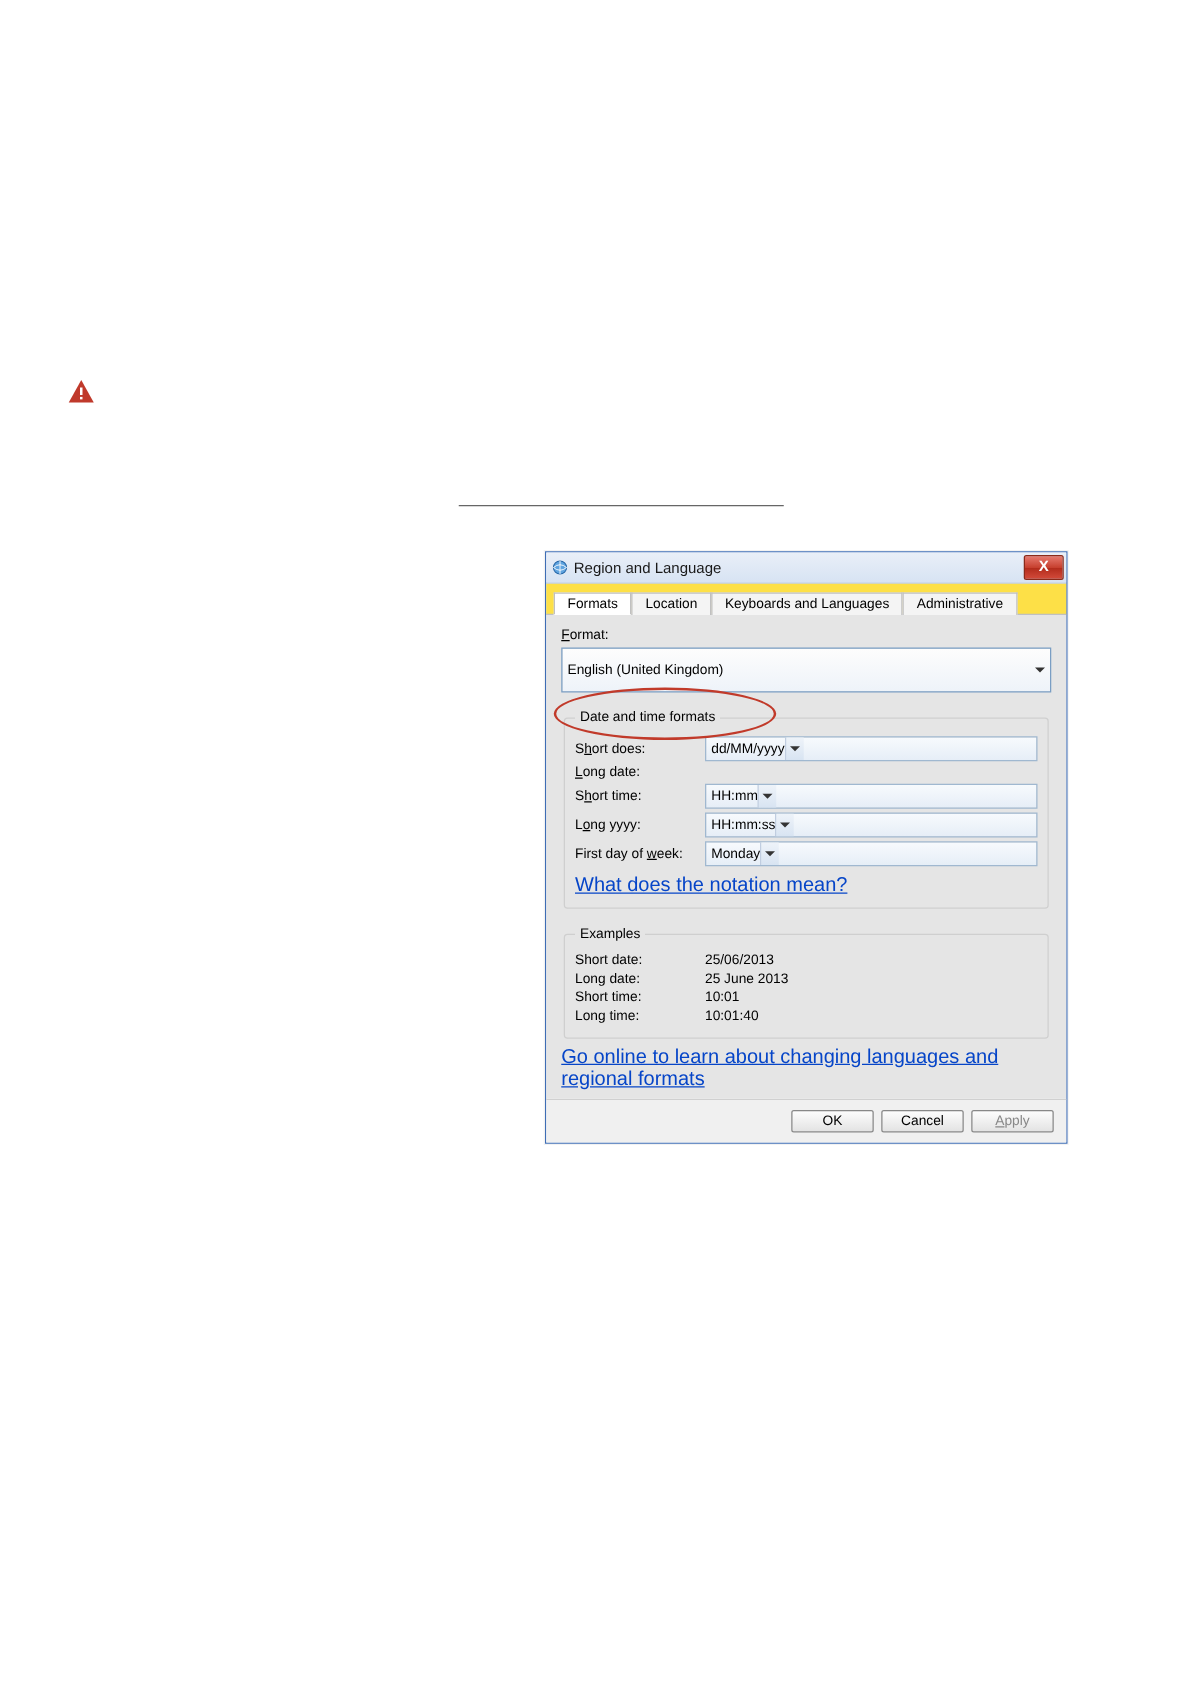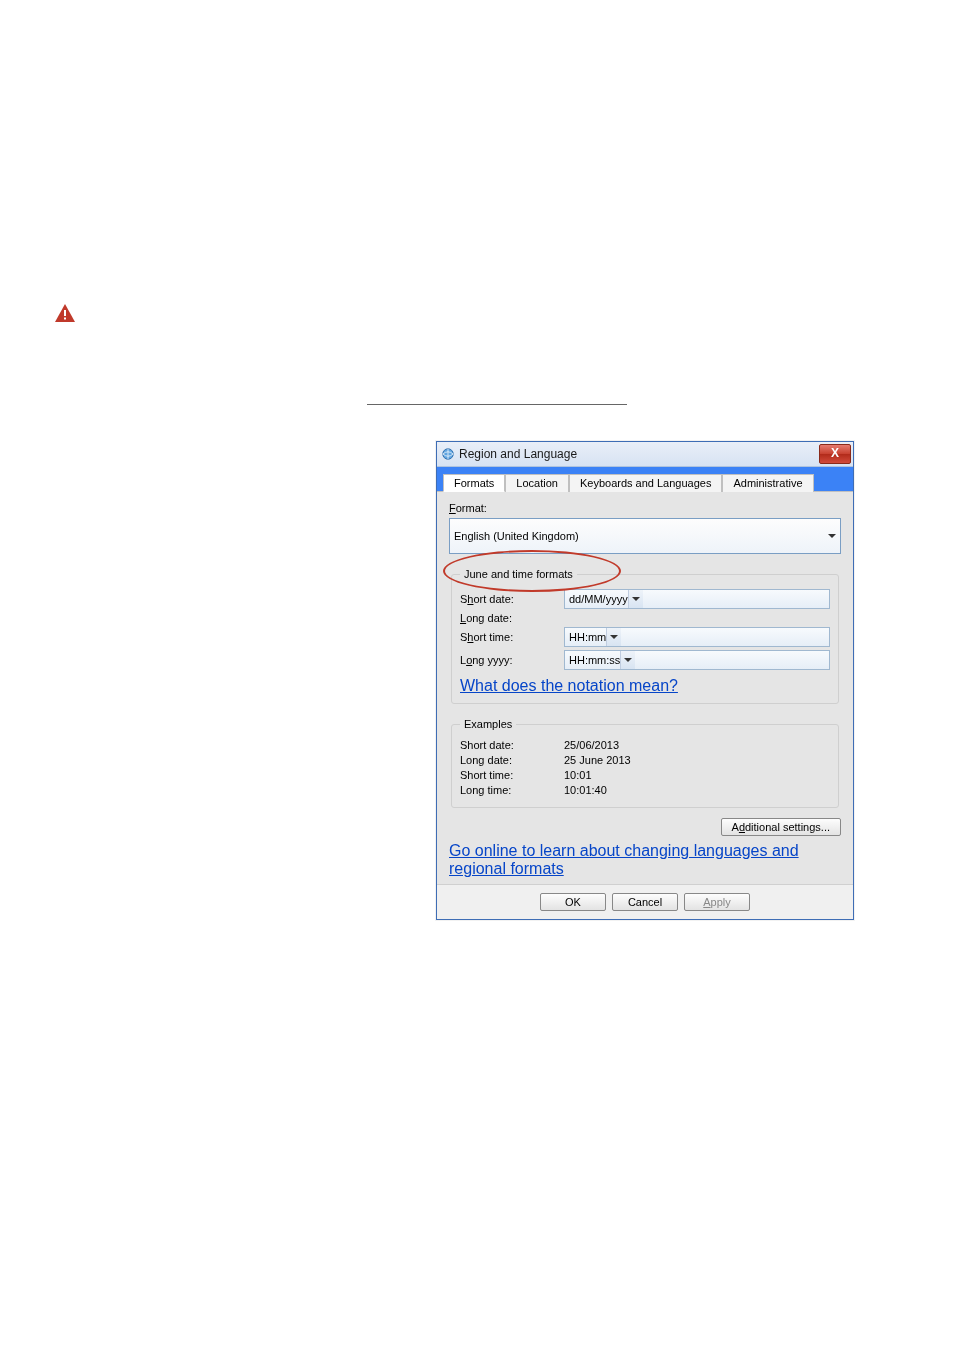--- a/index.html
+++ b/index.html
@@ -66,21 +66,21 @@
     border-radius: 2px;
     color: #fff;
     text-align: center;
     line-height: 16px;
     font-weight: bold;
     cursor: pointer;
   }
   .tabstrip {
     display: flex;
     padding: 6px 6px 0 6px;
-    background: #3b82f6;
+    background: #fde047;
     border-bottom: 1px solid #c0c0c0;
     position: relative;
   }
   .tab {
     padding: 2px 10px;
     border: 1px solid #c0c0c0;
     border-bottom: none;
     background: #f4f4f4;
     margin-right: 0;
     position: relative;
@@ -202,21 +202,21 @@
   .additional-row {
     display: flex;
     justify-content: flex-end;
     margin-top: 10px;
   }
   .bottom-bar {
     background: #f0f0f0;
     padding: 8px 10px;
     border-top: 1px solid #d0d0d0;
     display: flex;
-    justify-content: center;
+    justify-content: flex-end;
     gap: 6px;
   }
 </style>
 </head>
 <body>
 
 <div class="warn-icon">
   <svg viewBox="0 0 24 24" width="26" height="24">
     <path d="M12 2 L22 20 L2 20 Z" fill="#c0392b"></path>
     <rect x="11" y="8" width="2" height="6" fill="#fff"></rect>
@@ -251,25 +251,25 @@
 
     <span class="label">
       <span class="u">F</span><span>ormat:</span>
     </span>
     <div class="format-dd">
       <span>English (United Kingdom)</span>
       <span class="dd-arrow"></span>
     </div>
 
     <fieldset>
-      <legend>June and time formats</legend>
-
-      <div class="row">
-        <span class="lbl">
-          <span>S</span><span class="u">h</span><span>ort date:</span>
+      <legend>Date and time formats</legend>
+
+      <div class="row">
+        <span class="lbl">
+          <span>S</span><span class="u">h</span><span>ort does:</span>
         </span>
         <div class="dd">
           <span>dd/MM/yyyy</span>
           <div class="arrow-box">
               <span class="dd-arrow"></span>
             </div>
         </div>
       </div>
 
       <div class="row">
@@ -295,20 +295,31 @@
           <span>L</span><span class="u">o</span><span>ng yyyy:</span>
         </span>
         <div class="dd">
           <span>HH:mm:ss</span>
           <div class="arrow-box">
               <span class="dd-arrow"></span>
             </div>
         </div>
       </div>
 
+      <div class="row">
+        <span class="lbl">
+          <span>First day of </span><span class="u">w</span><span>eek:</span>
+        </span>
+        <div class="dd">
+          <span>Monday</span>
+          <div class="arrow-box">
+              <span class="dd-arrow"></span>
+            </div>
+        </div>
+      </div>
 
       <a class="link">What does the notation mean?</a>
     </fieldset>
 
     <fieldset>
       <legend>Examples</legend>
       <div class="row">
         <span class="lbl">Short date:</span>
         <span class="val">25/06/2013</span>
       </div>
@@ -319,25 +330,20 @@
       <div class="row">
         <span class="lbl">Short time:</span>
         <span class="val">10:01</span>
       </div>
       <div class="row">
         <span class="lbl">Long time:</span>
         <span class="val">10:01:40</span>
       </div>
     </fieldset>
 
-    <div class="additional-row">
-      <button class="btn">
-        <span>A</span><span class="u">d</span><span>ditional settings...</span>
-      </button>
-    </div>
 
     <a class="link" style="margin-top:6px;">Go online to learn about changing languages and regional formats</a>
   </div>
 
   <div class="bottom-bar">
     <button class="btn" style="min-width:66px;">OK</button>
     <button class="btn" style="min-width:66px;">Cancel</button>
     <button class="btn disabled" style="min-width:66px;">
       <span class="u">A</span><span>pply</span>
     </button>

